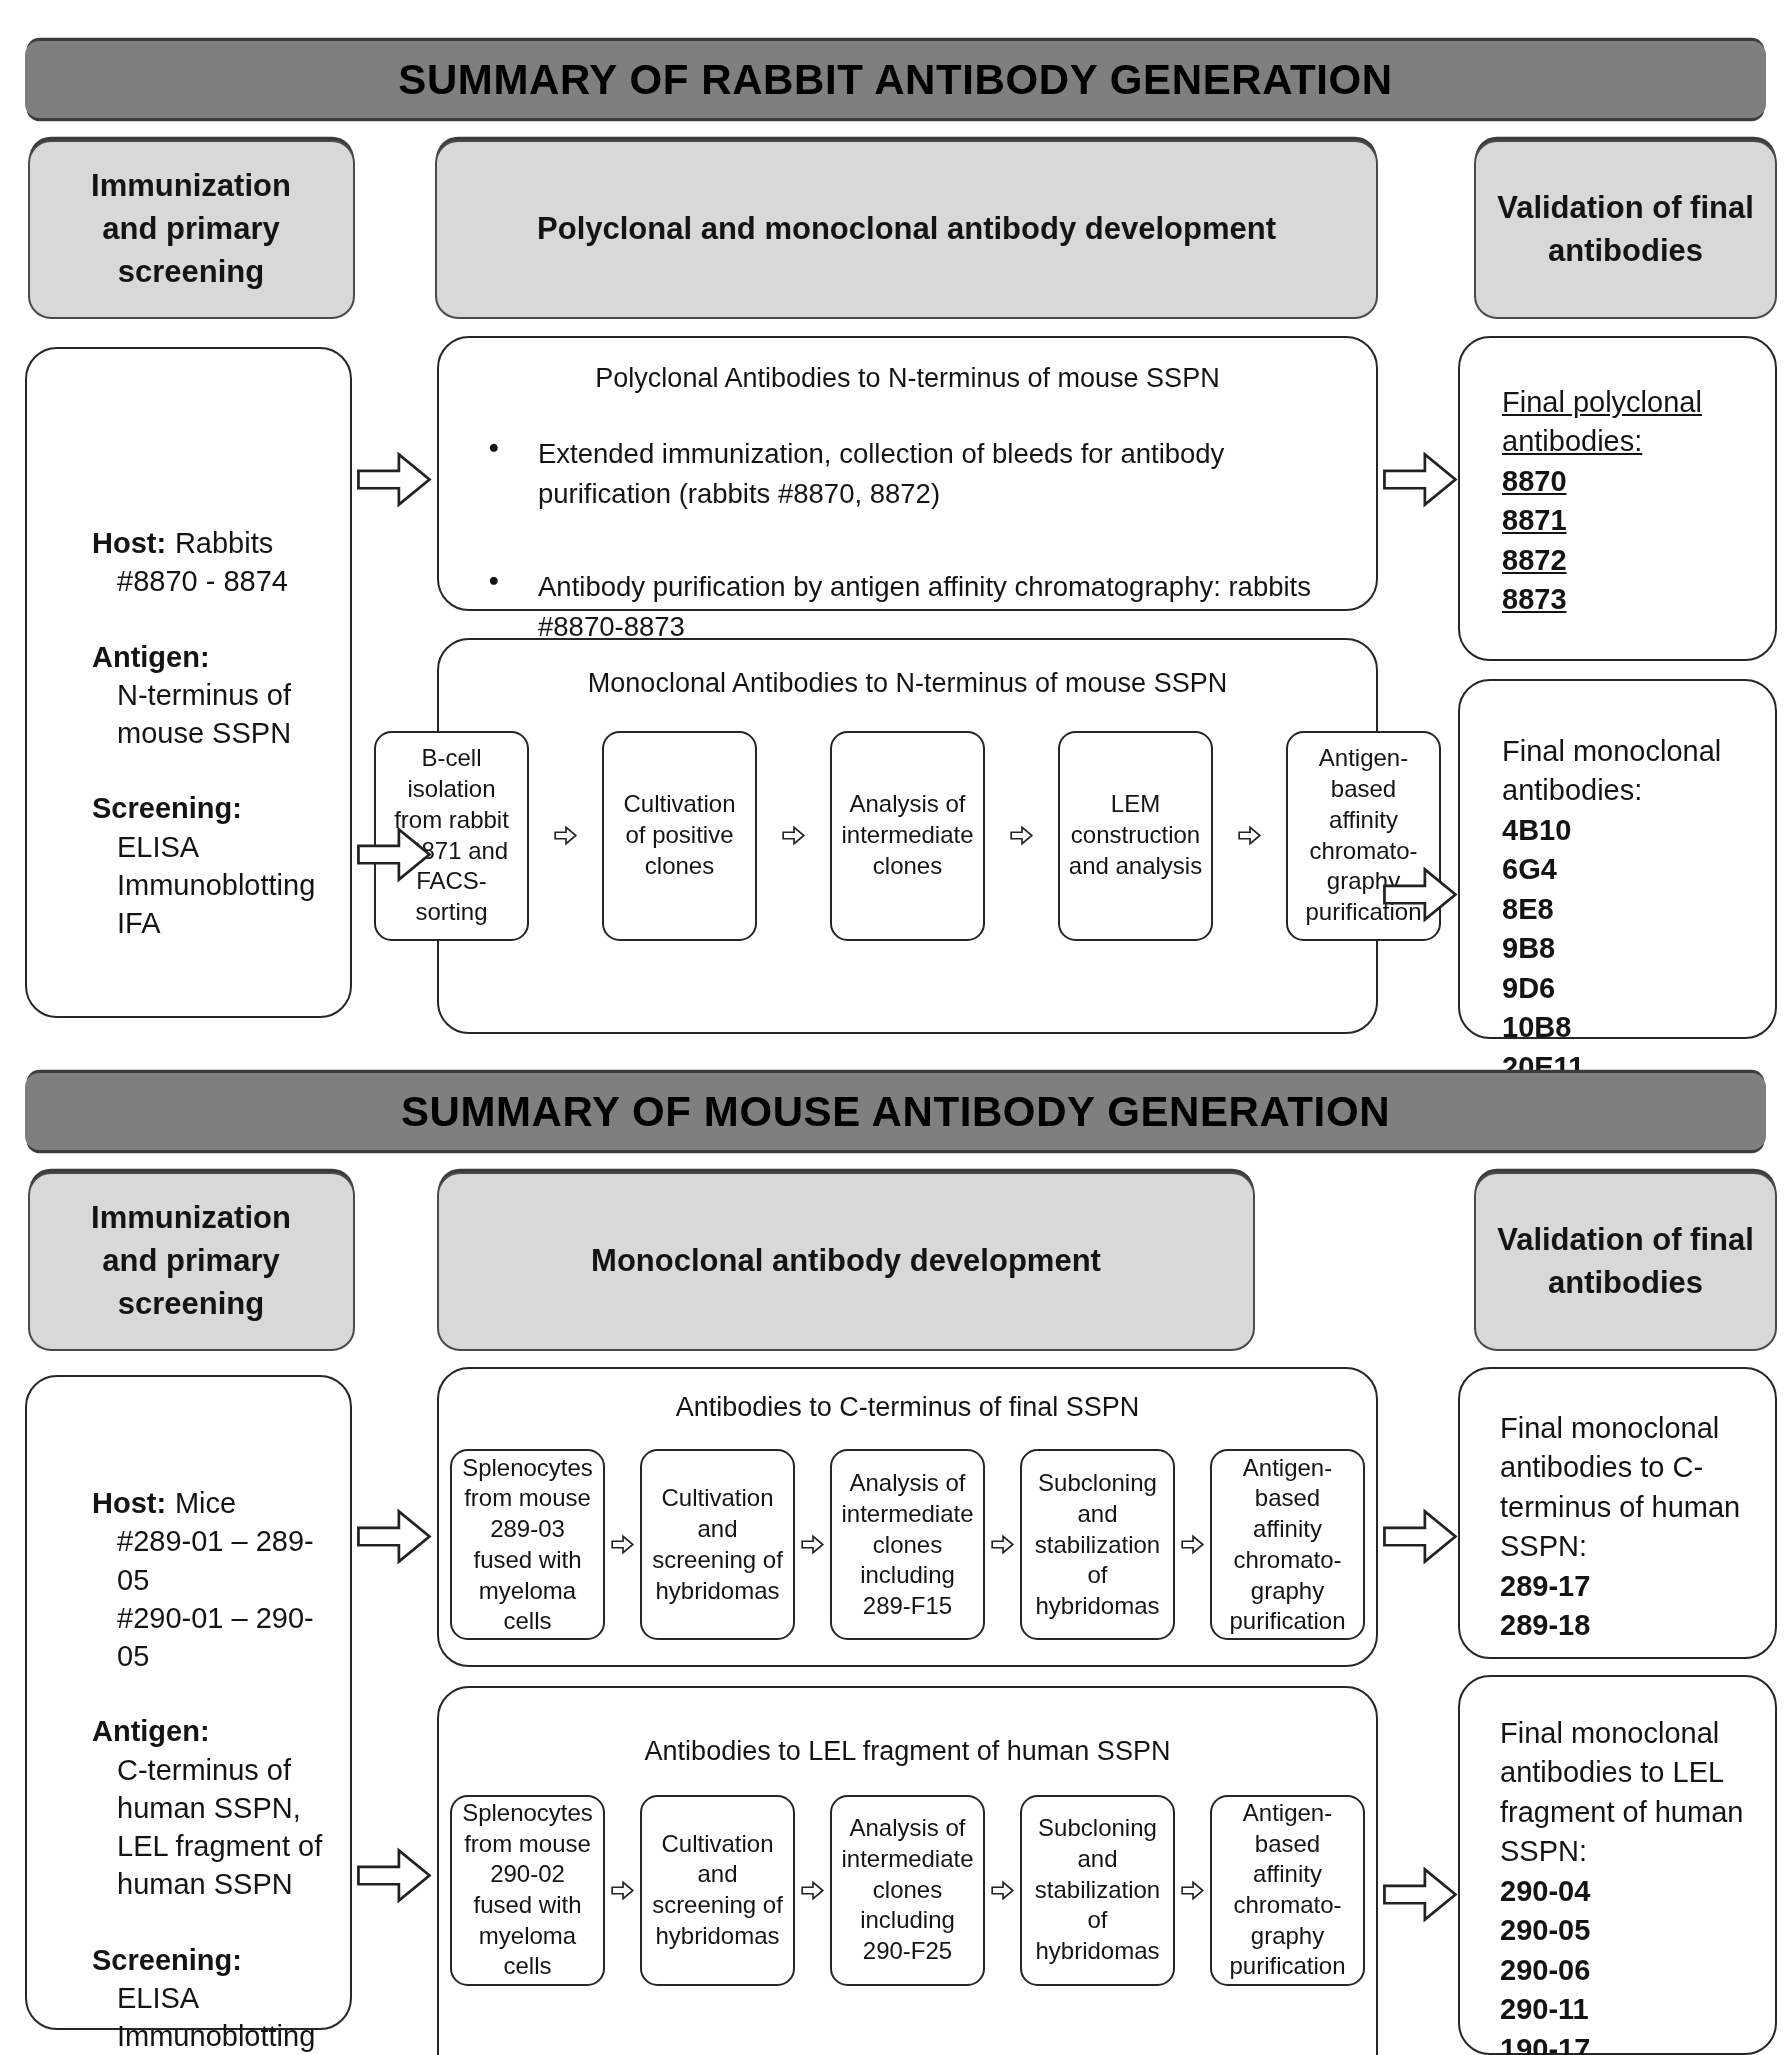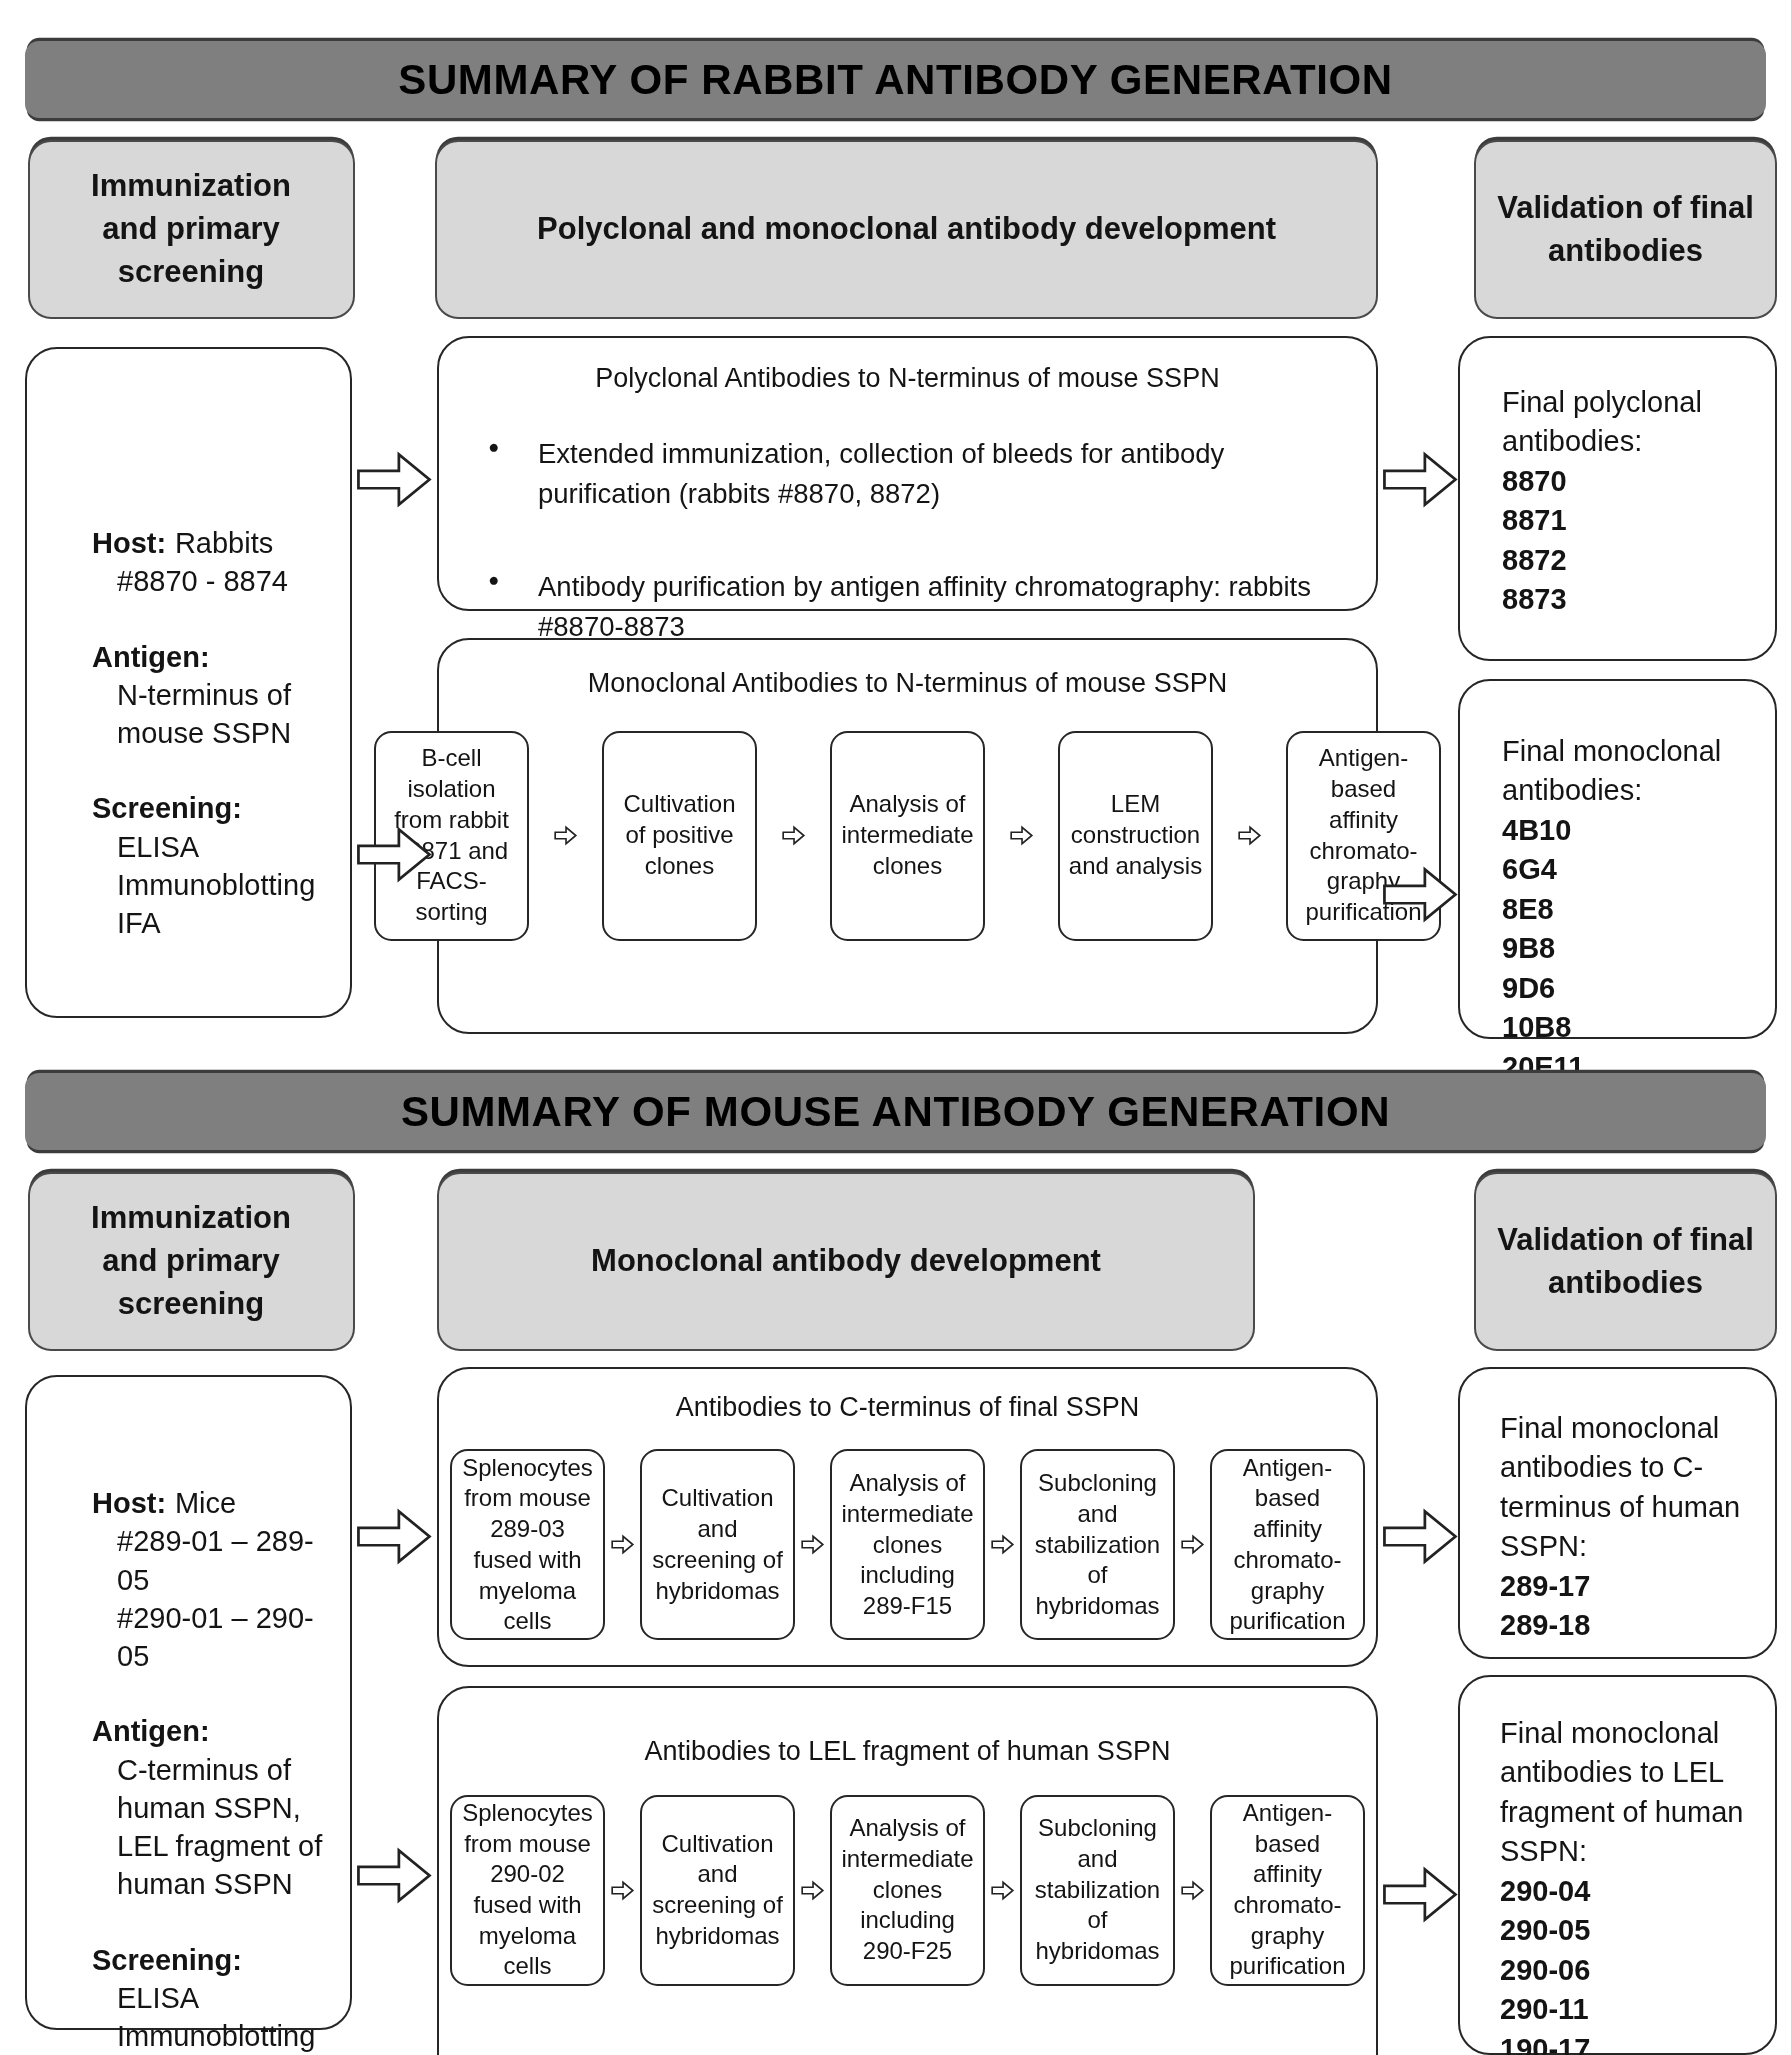--- a/index.html
+++ b/index.html
@@ -44,21 +44,21 @@
     font-size:24px; line-height:1.28; white-space:pre-line; padding:8.8px 3.3px;
     background:#fff;
   }
   .steps svg { margin:0 5px; flex:none; }
   .steps-tall .step { height:210px; }
   .steps-mid  .step { height:191px; }
 
   .finalbox { font-size:29px; line-height:1.36; }
   .finalbox .label { white-space:pre-line; }
   .finalbox .items { font-weight:bold; white-space:pre-line; }
-  .fb-pad-a { padding:45px 27px 0 42px; }
+  .fb-pad-a { padding:45px 27px 0 42px;text-decoration:underline; }
   .fb-pad-b { padding:51px 13.2px 0 42px; }
   .fb-pad-c { padding:40px 13.2px 0 40px; }
   .fb-pad-d { padding:37px 13.2px 0 40px; }
 </style>
 </head>
 <body>
 
 <div id="canvas">
 
   <div class="abs banner" style="left:25px; top:41px; width:1741px; height:77px;">SUMMARY OF RABBIT ANTIBODY GENERATION</div>

